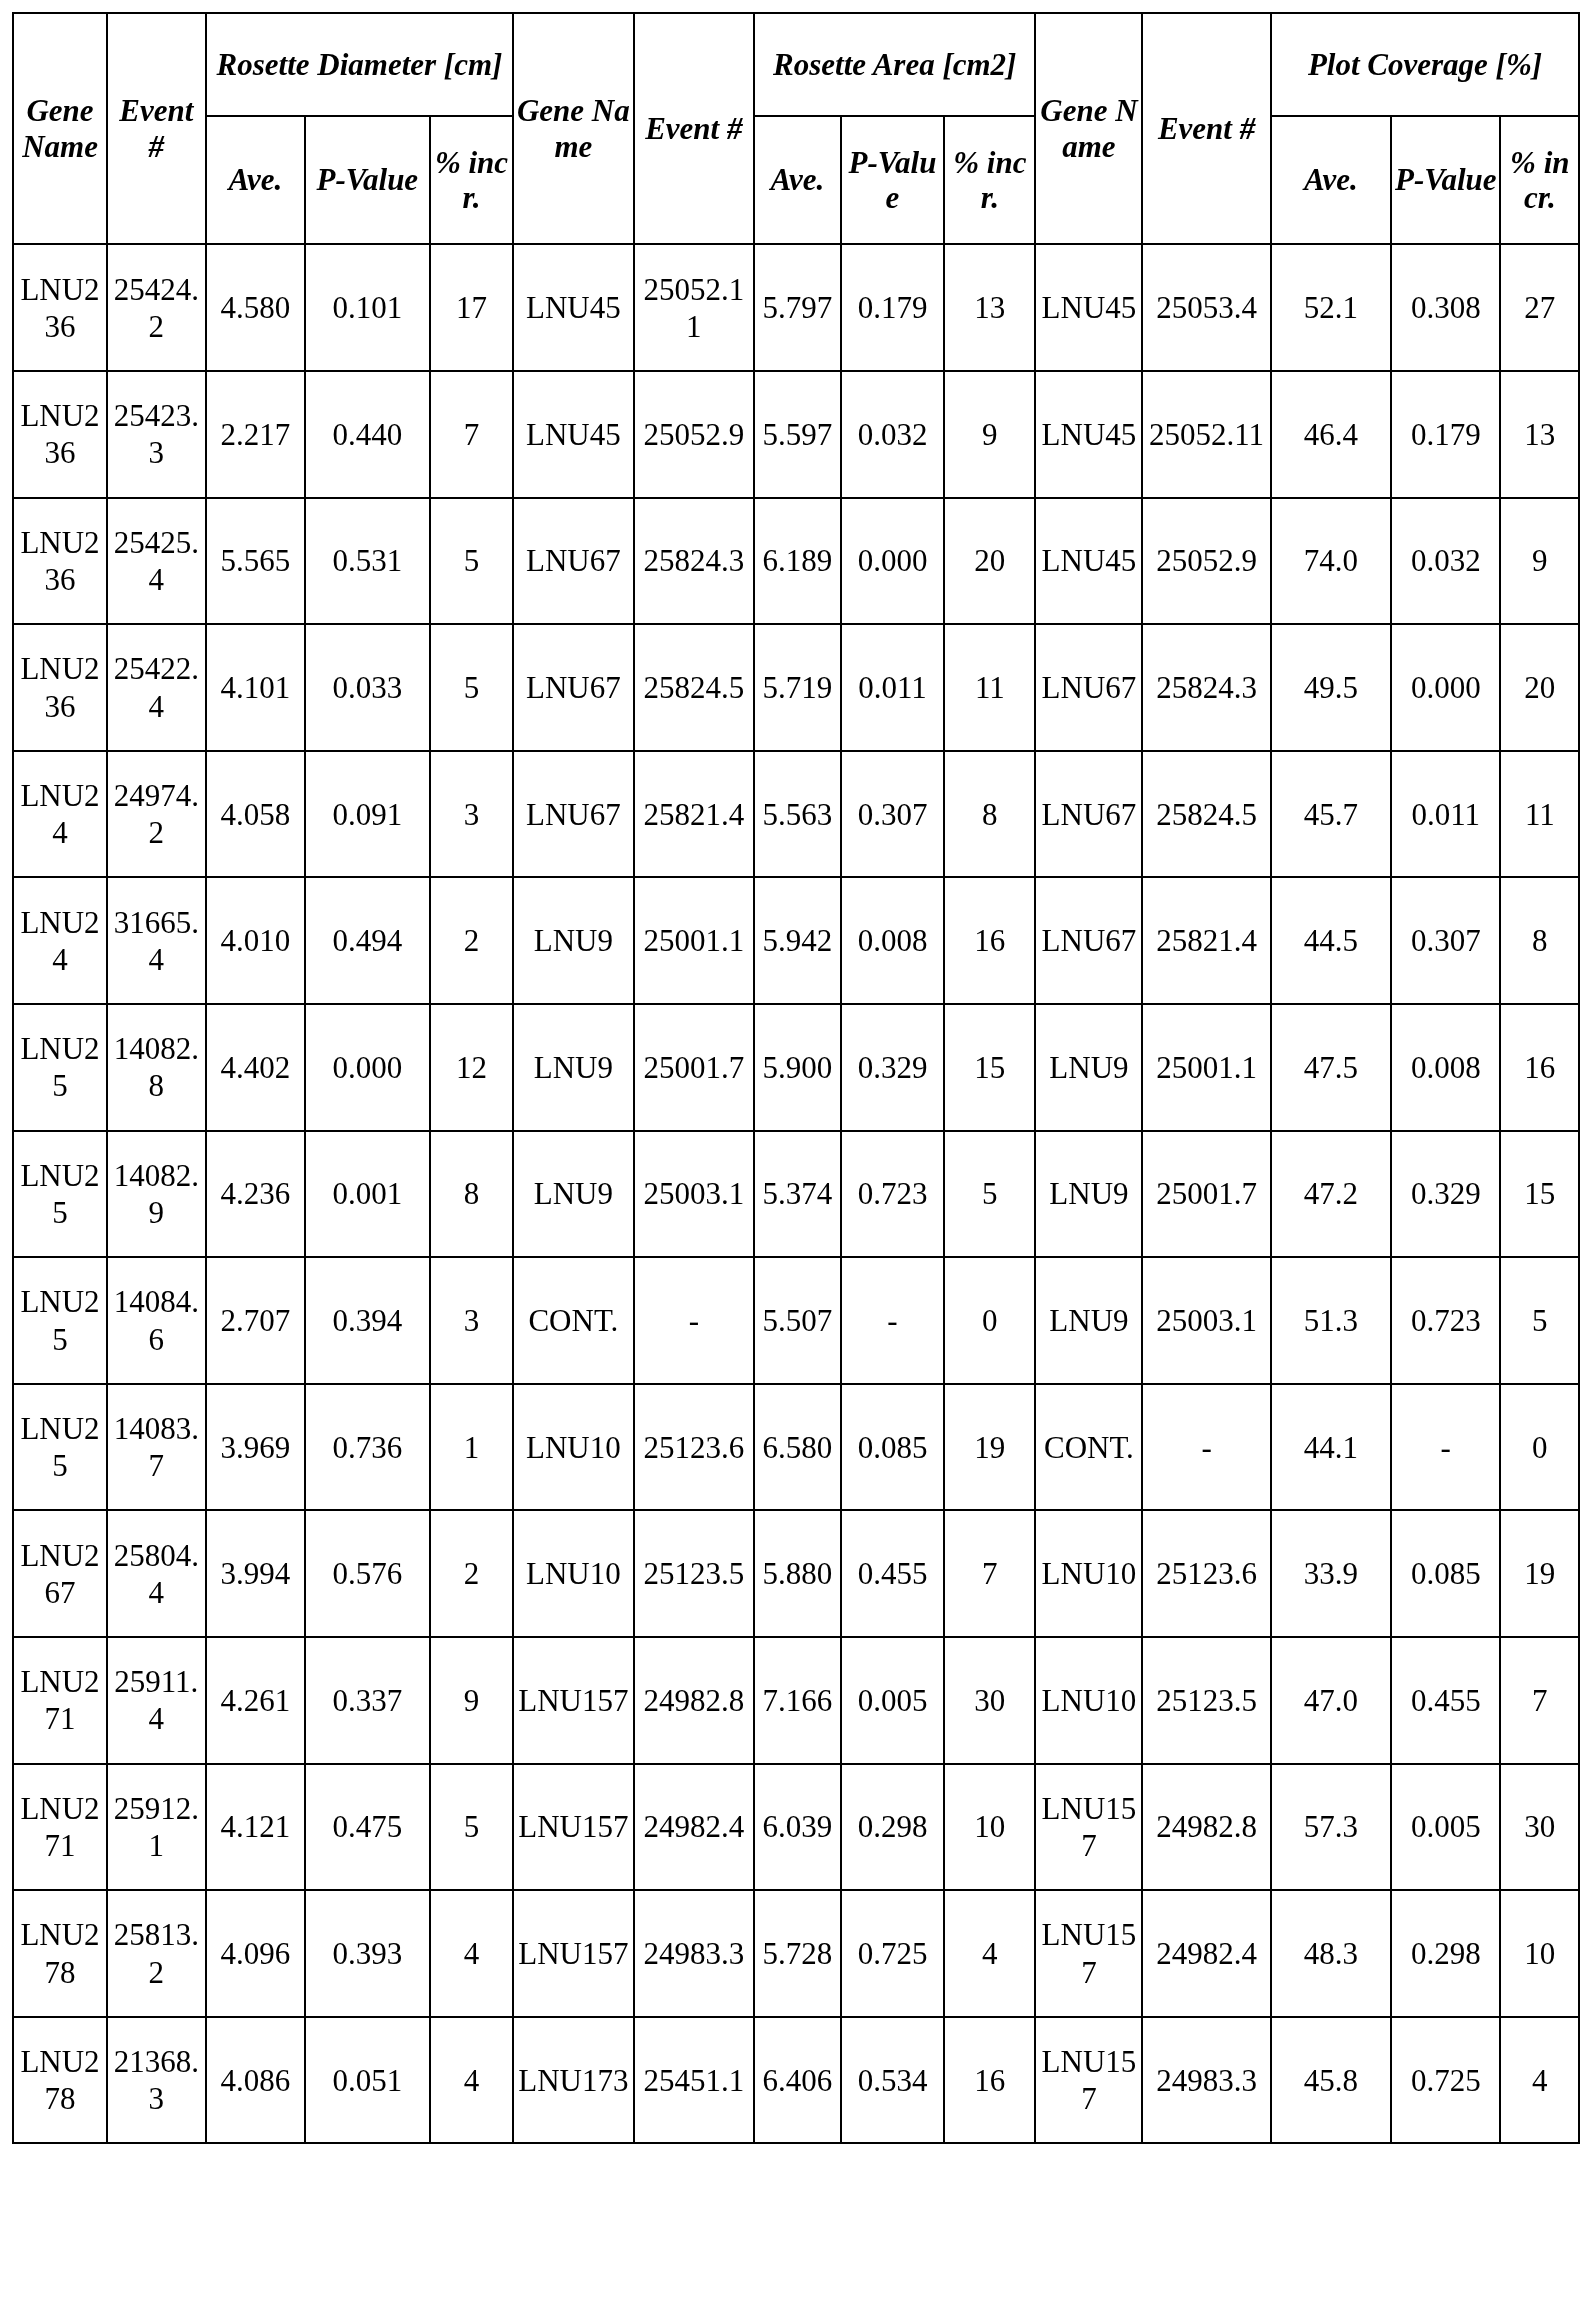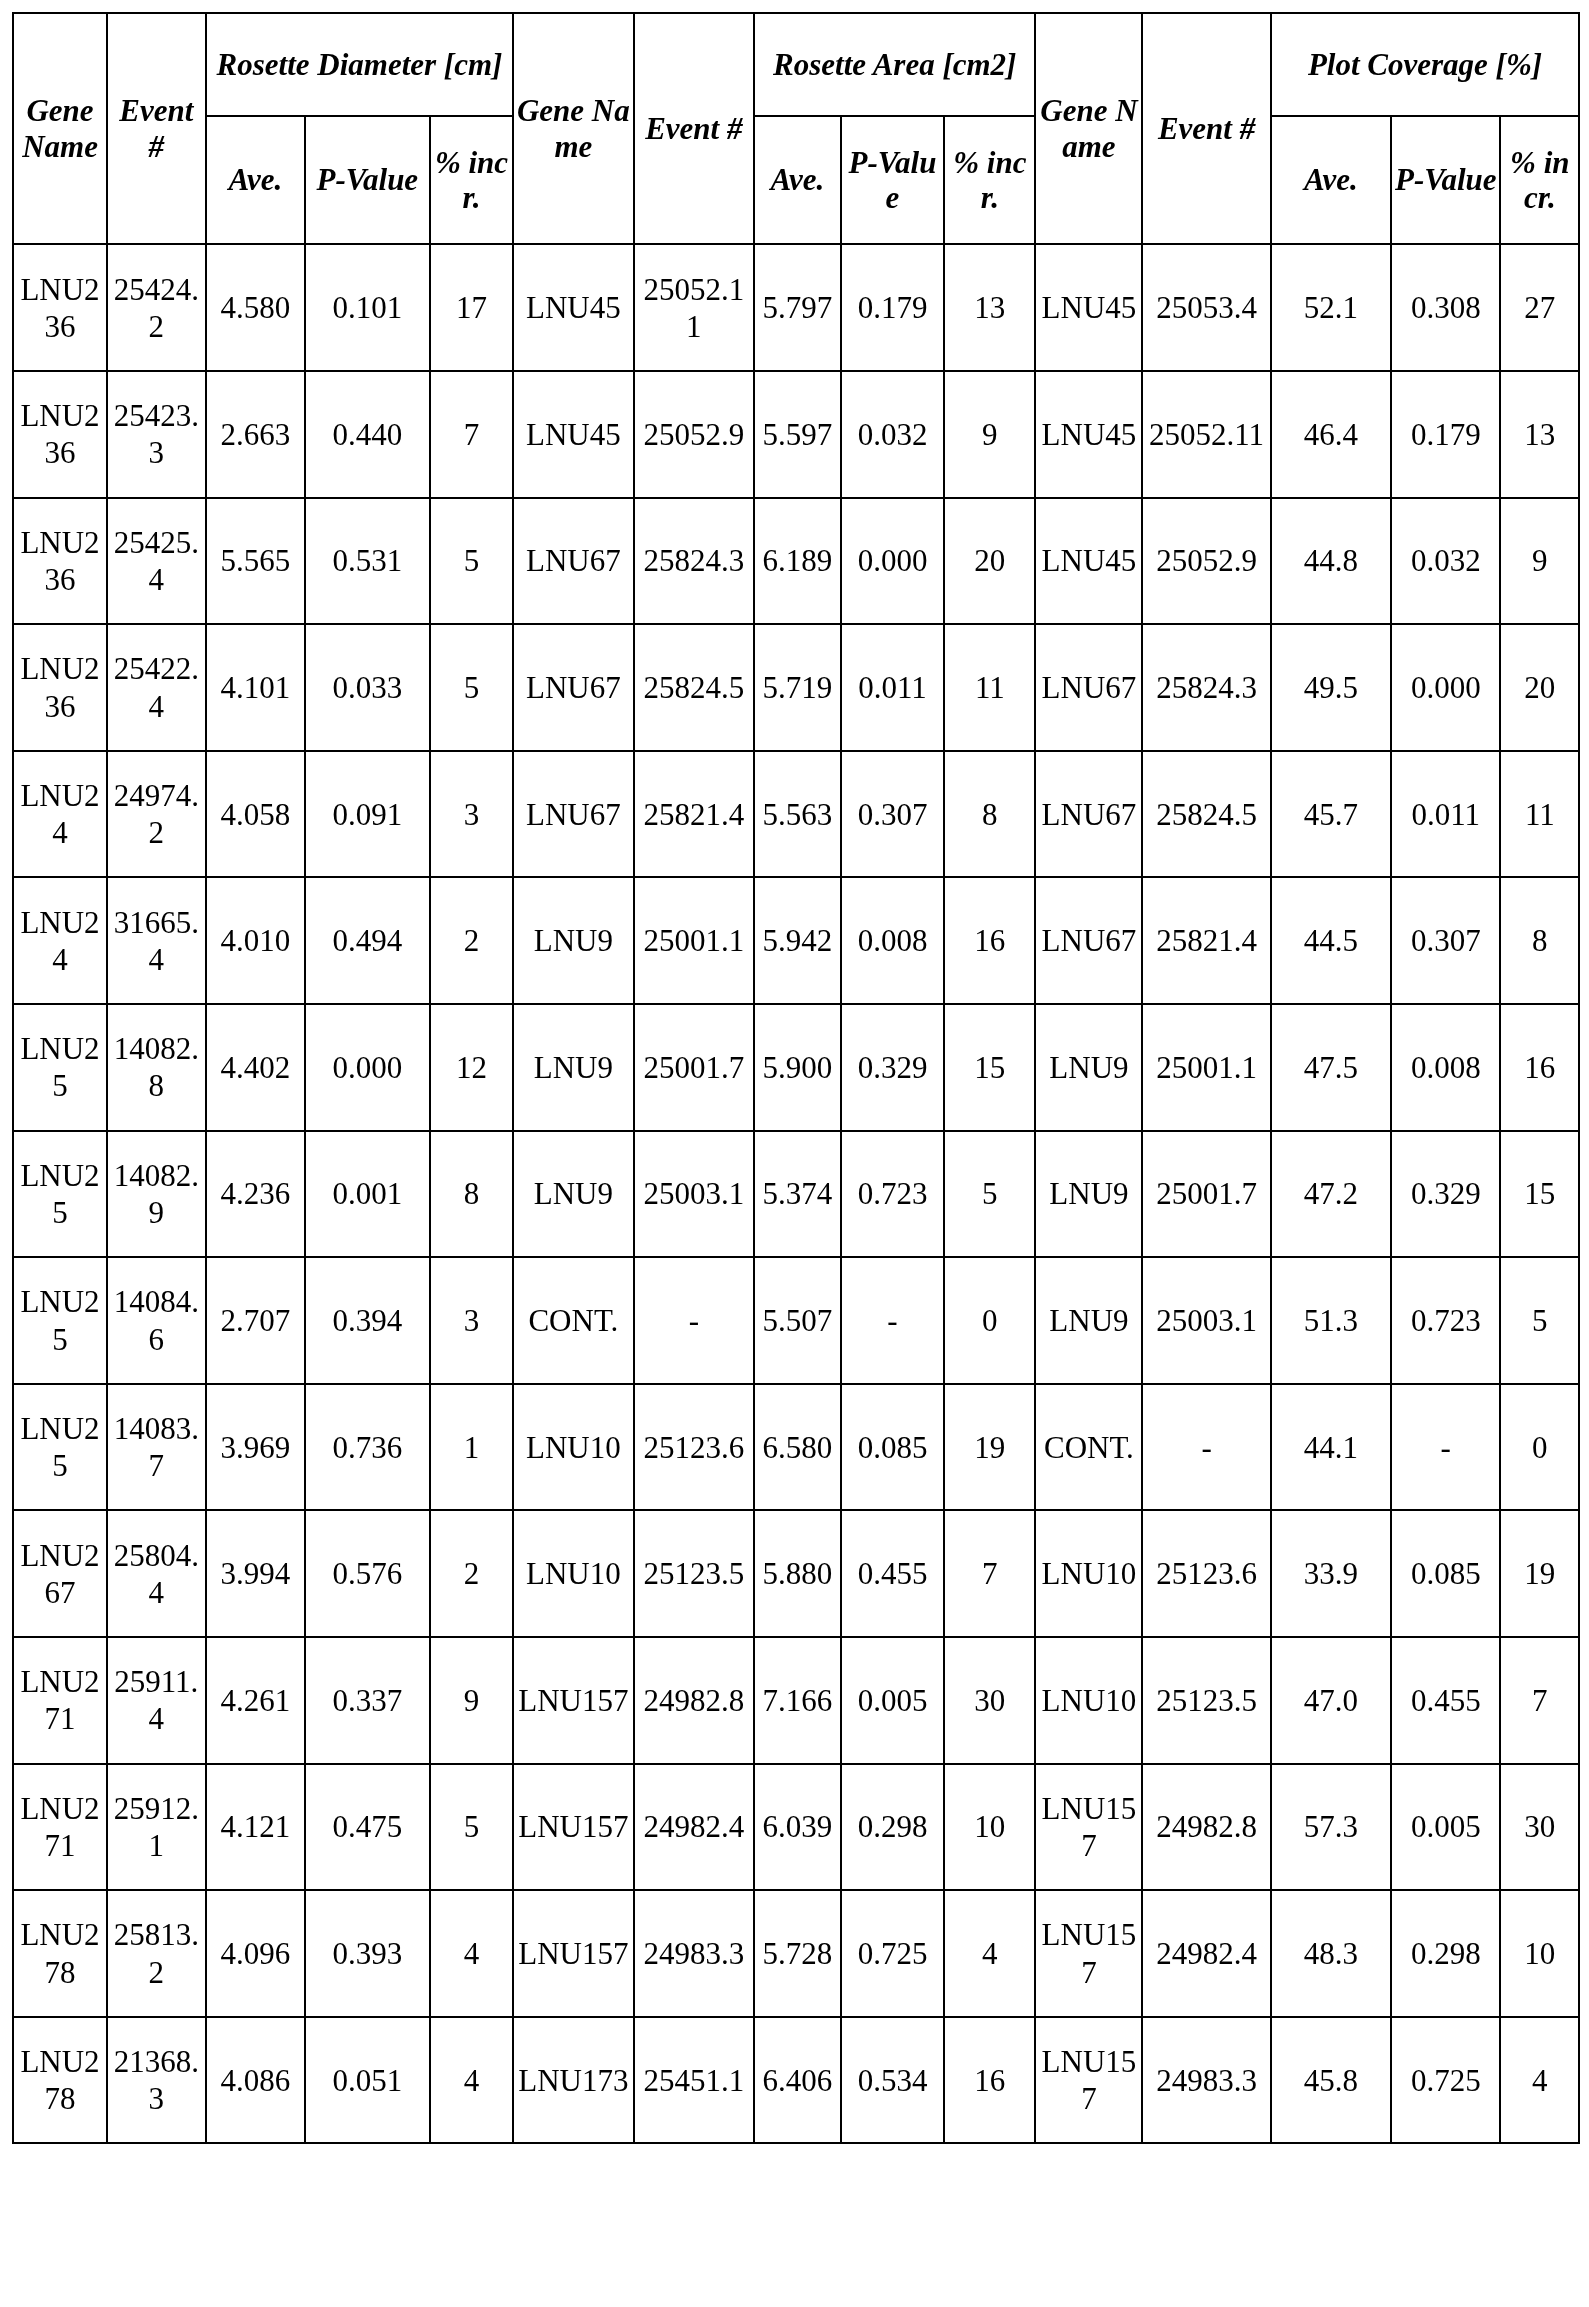--- a/index.html
+++ b/index.html
@@ -110,21 +110,21 @@
         <td>13</td>
         <td>LNU45</td>
         <td>25053.4</td>
         <td>52.1</td>
         <td>0.308</td>
         <td>27</td>
       </tr>
       <tr>
         <td>LNU236</td>
         <td>25423.3</td>
-        <td>2.663</td>
+        <td>2.217</td>
         <td>0.440</td>
         <td>7</td>
         <td>LNU45</td>
         <td>25052.9</td>
         <td>5.597</td>
         <td>0.032</td>
         <td>9</td>
         <td>LNU45</td>
         <td>25052.11</td>
         <td>46.4</td>
@@ -137,21 +137,21 @@
         <td>5.565</td>
         <td>0.531</td>
         <td>5</td>
         <td>LNU67</td>
         <td>25824.3</td>
         <td>6.189</td>
         <td>0.000</td>
         <td>20</td>
         <td>LNU45</td>
         <td>25052.9</td>
-        <td>44.8</td>
+        <td>74.0</td>
         <td>0.032</td>
         <td>9</td>
       </tr>
       <tr>
         <td>LNU236</td>
         <td>25422.4</td>
         <td>4.101</td>
         <td>0.033</td>
         <td>5</td>
         <td>LNU67</td>

